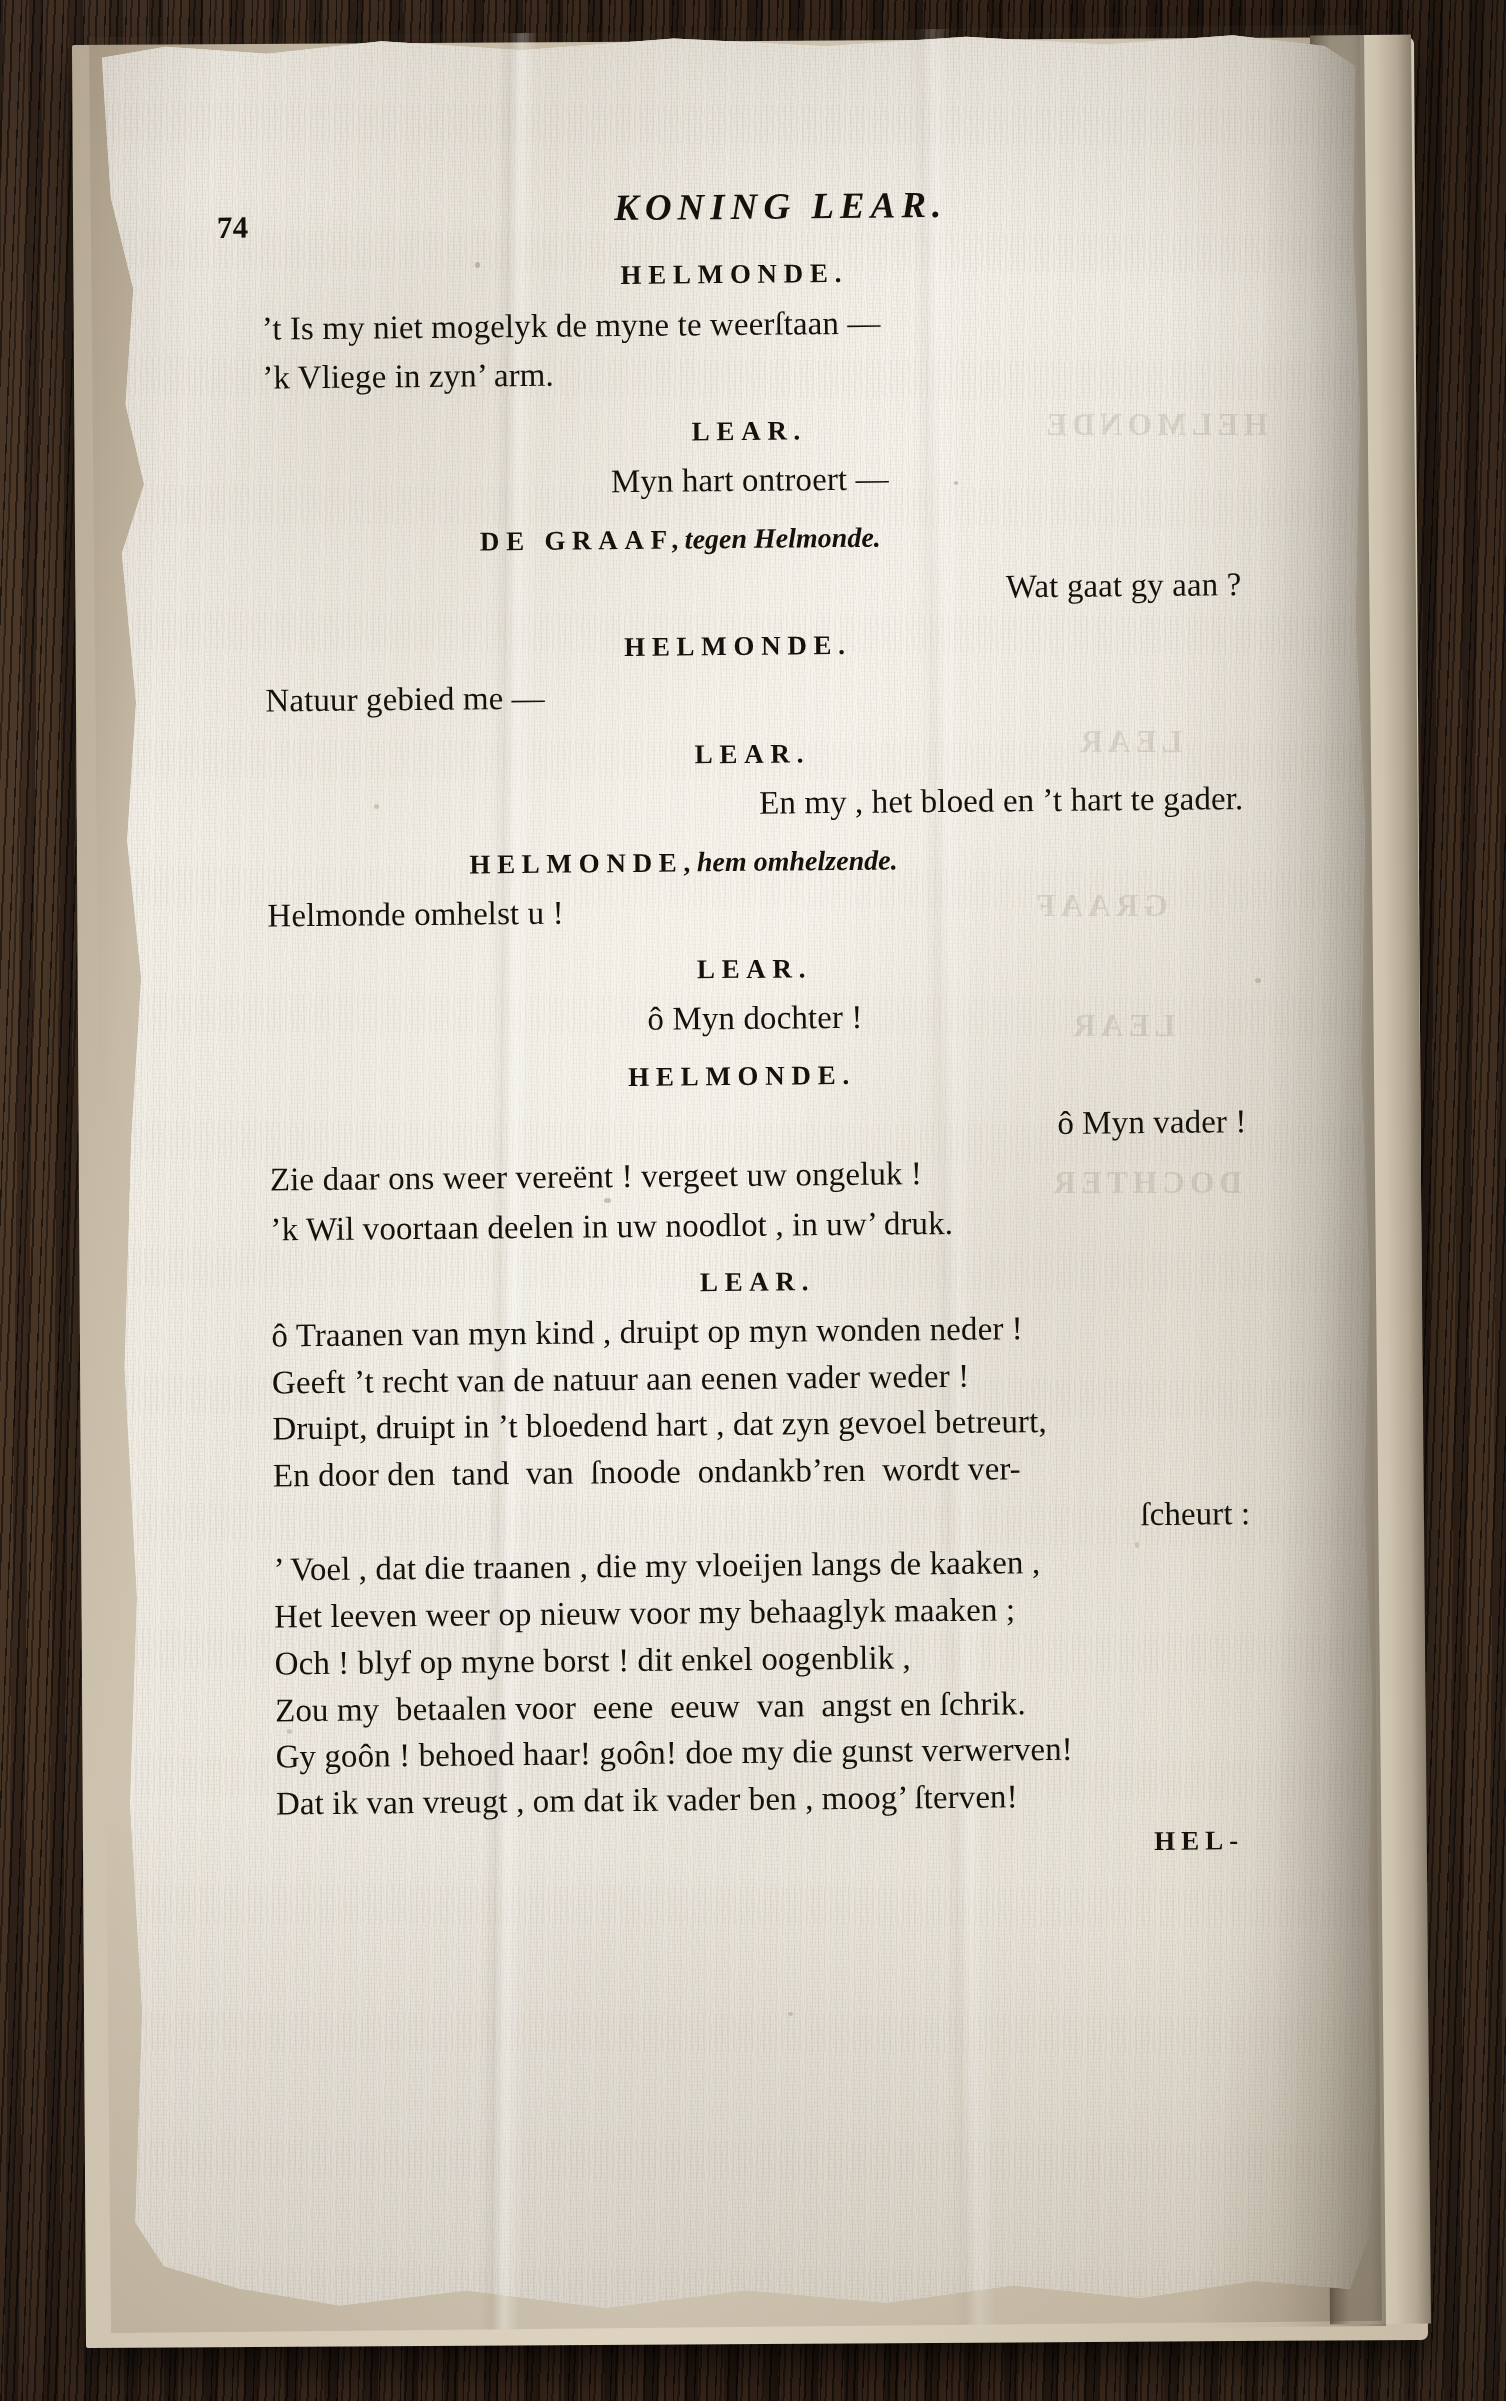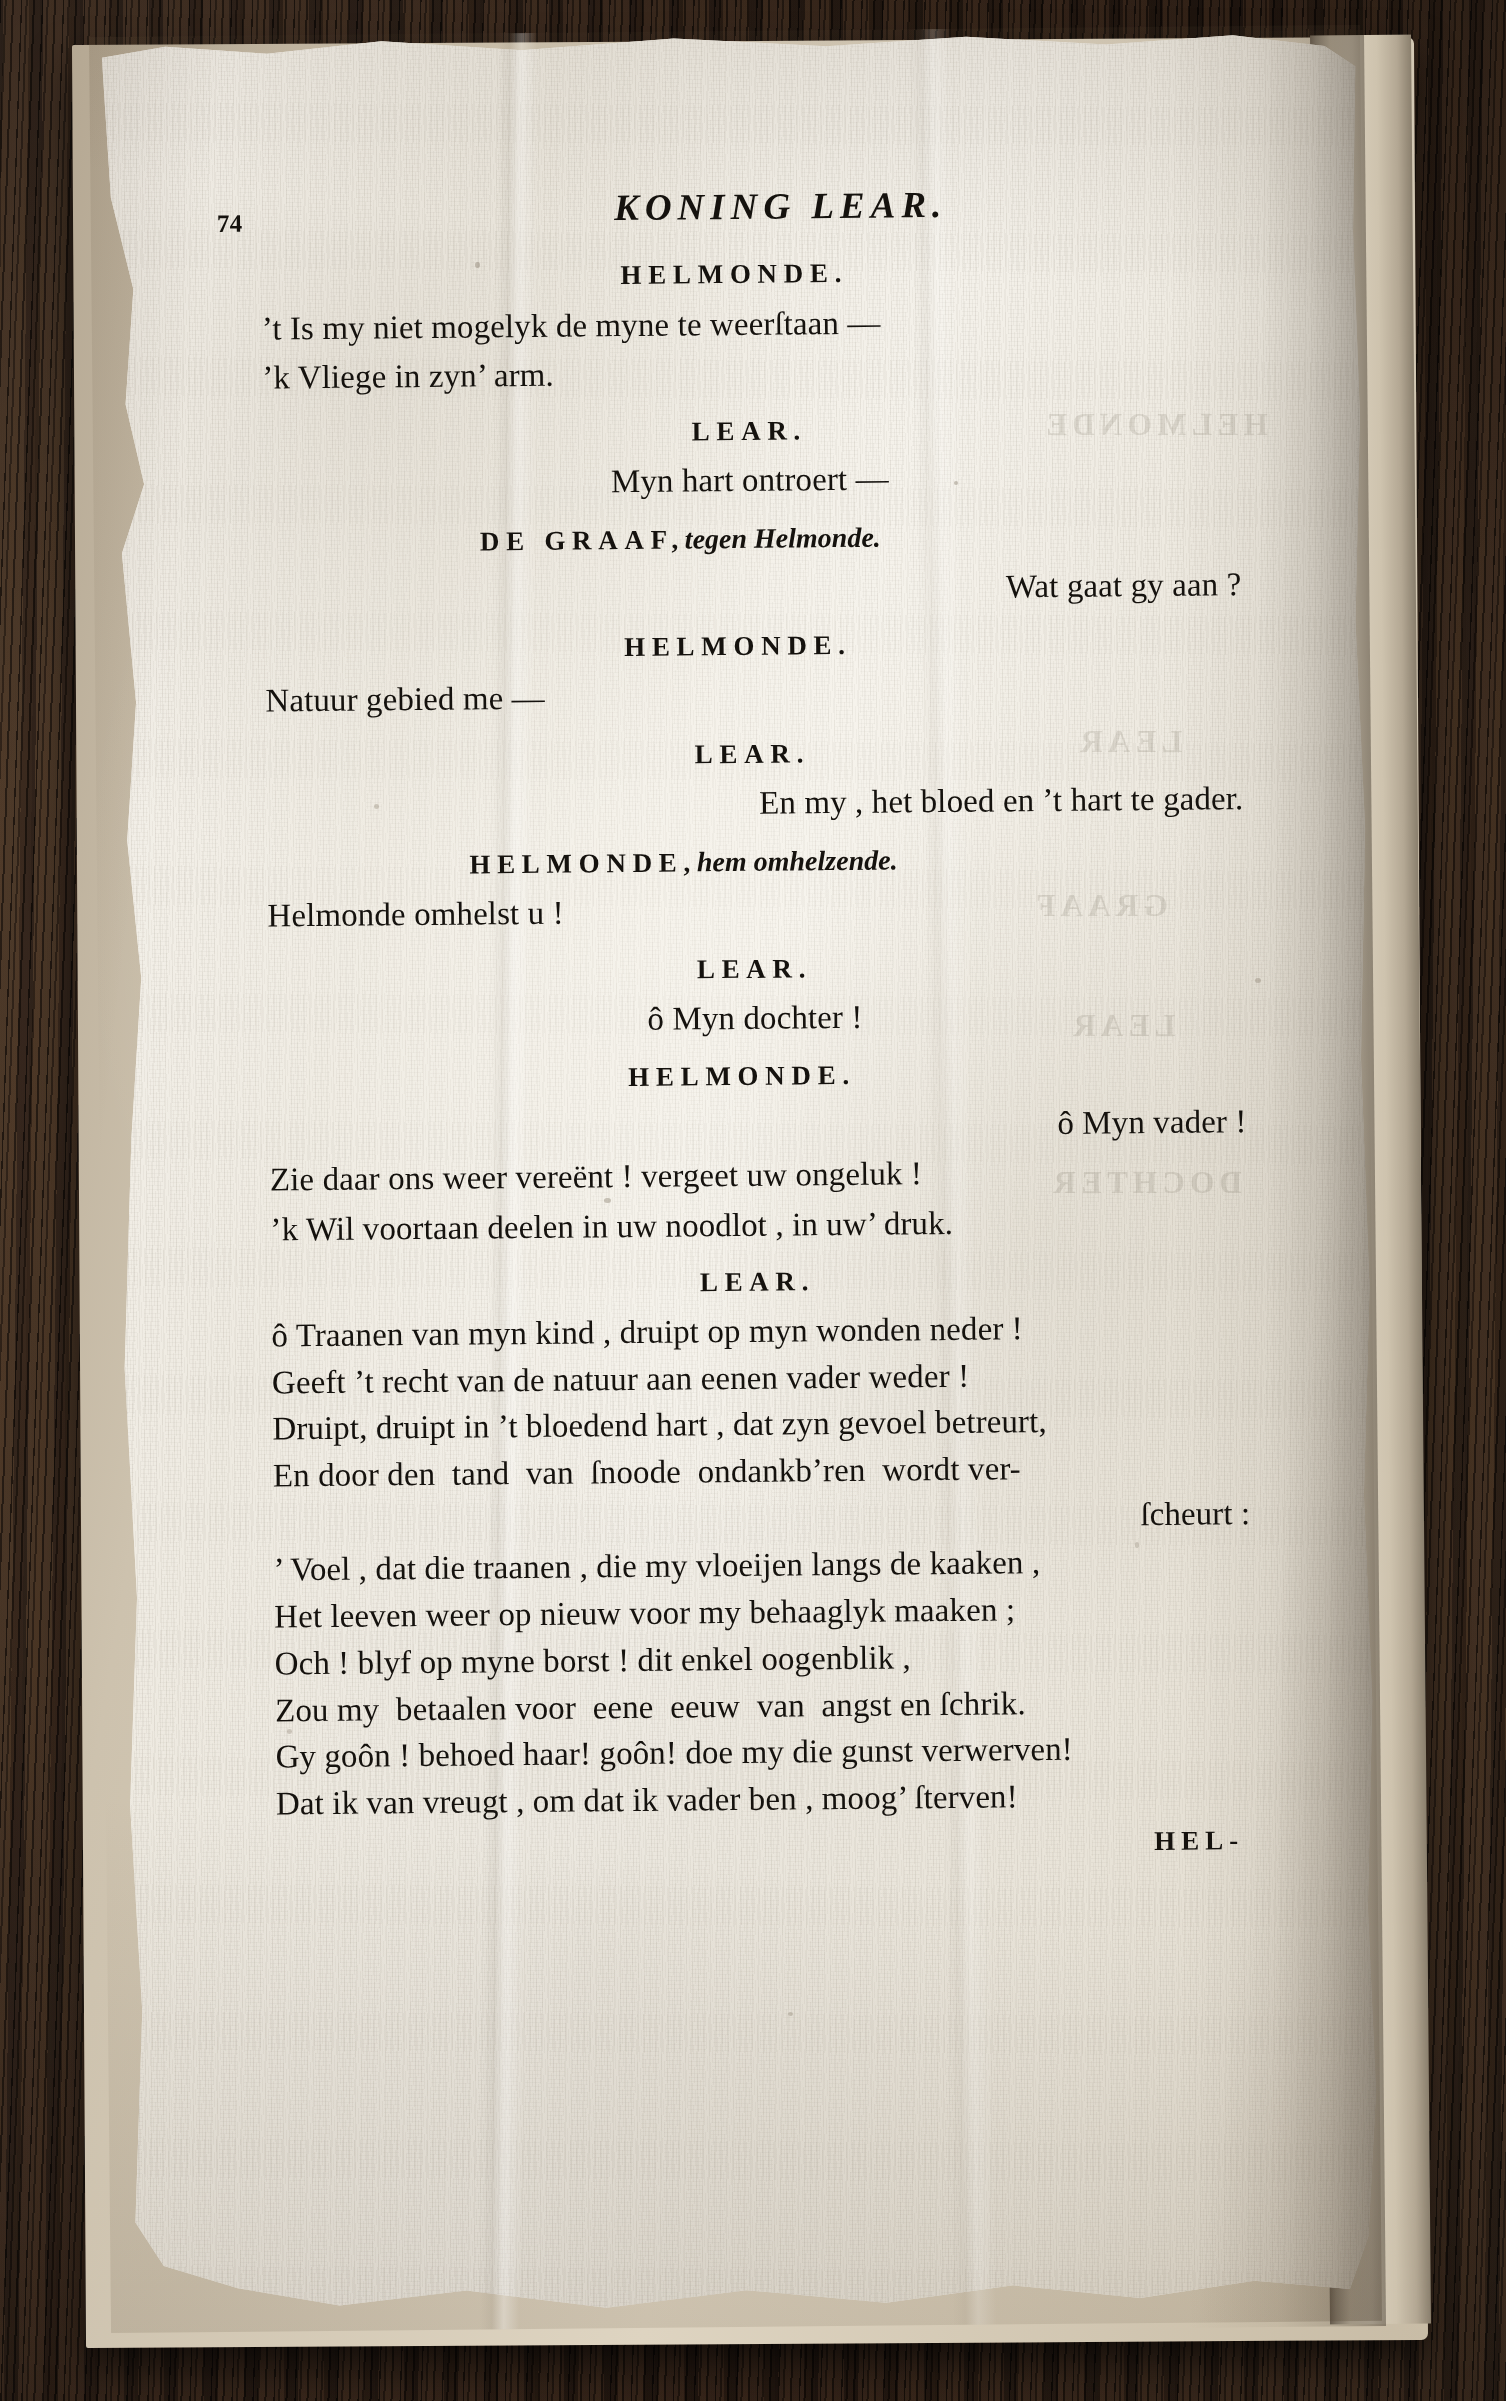--- a/index.html
+++ b/index.html
@@ -129,21 +129,21 @@
   }
   #inner{
     position:absolute;left:166px;top:154px;width:981px;
   }
 
   .runhead{
     position:relative;height:57px;margin-bottom:12px;
   }
   .folio{
     position:absolute;left:-40px;top:20px;
-    font-size:25px;font-weight:700;letter-spacing:0.3px;
+    font-size:31px;font-weight:700;letter-spacing:0.3px;
     font-family:"Liberation Serif",serif;
     text-align:right;
   }
   .headtitle{
     text-align:center;font-style:italic;font-weight:700;
     font-size:37px;letter-spacing:6px;
     padding-left:67px;
   }
 
   .speaker{

